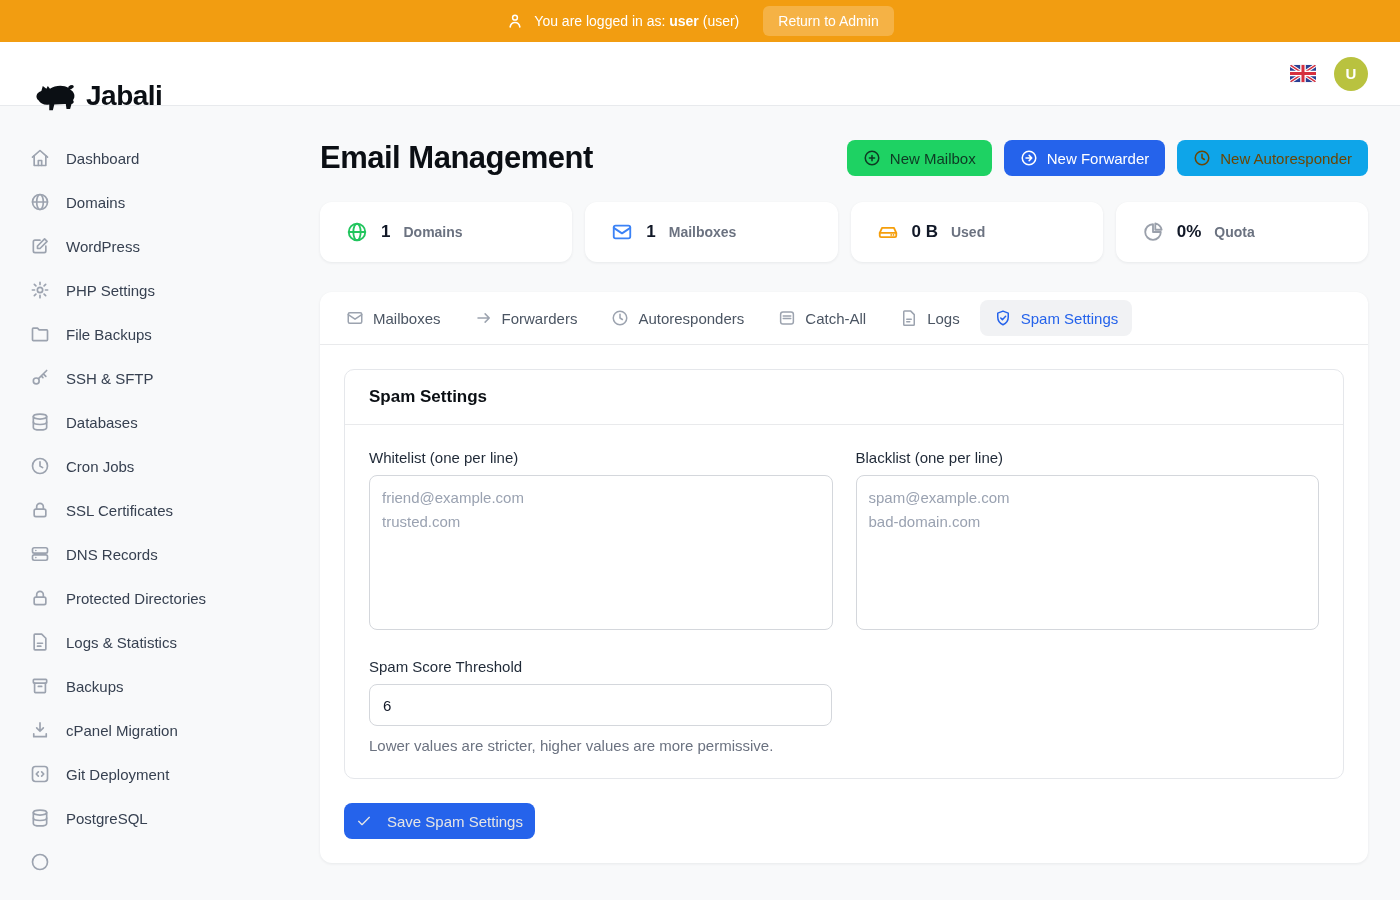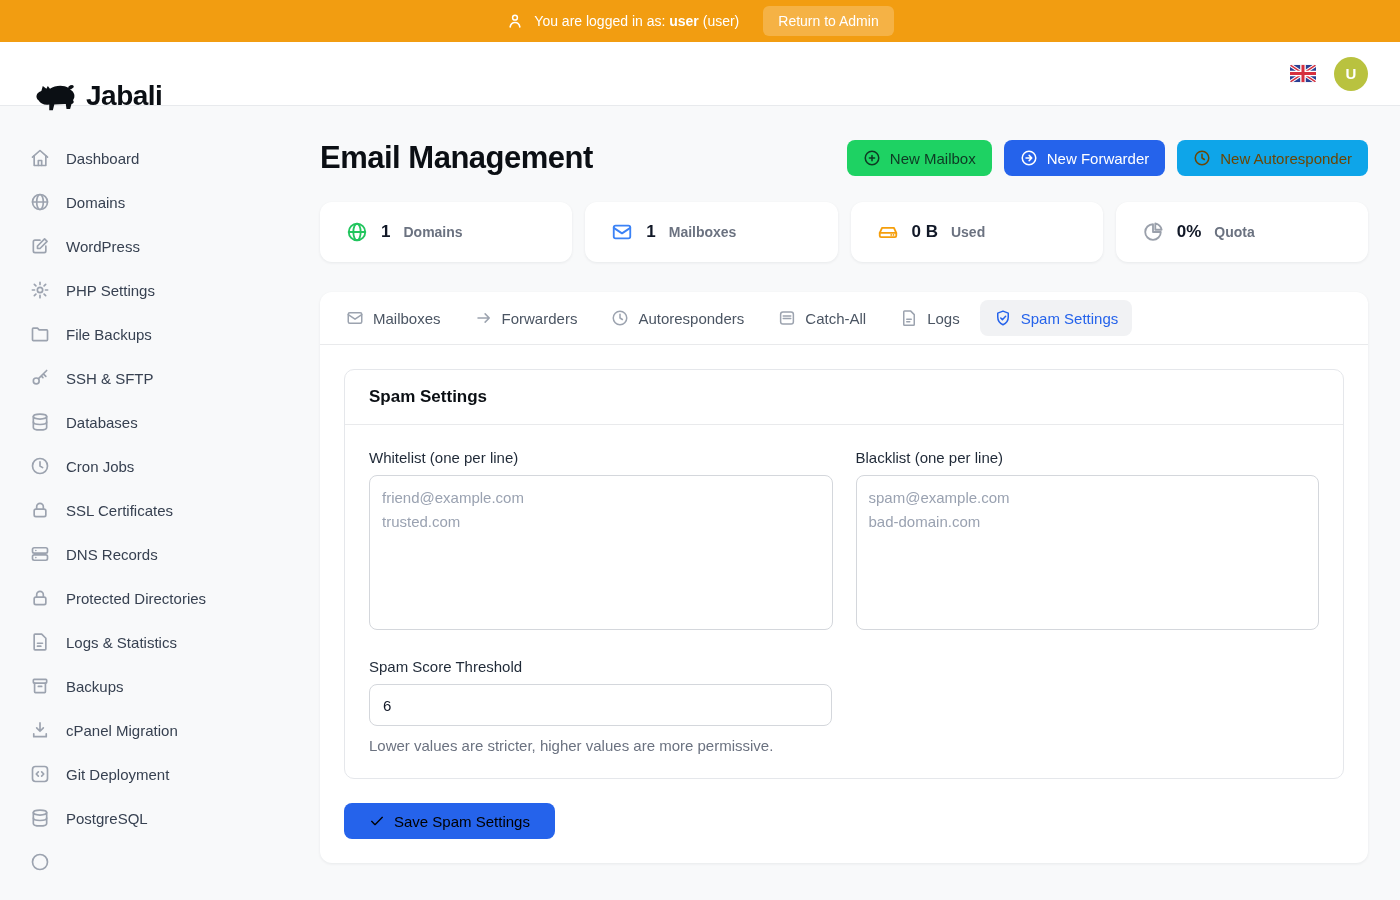--- a/index.html
+++ b/index.html
@@ -77,23 +77,23 @@
   .field-label { font-size:15px; color:#1f2937; margin-bottom:9px; }
   textarea.list-input { width:100%; height:155px; border:1px solid #d4d7dc; border-radius:8px;
     padding:10px 12px; font-size:15px; font-family:inherit; color:#111827; resize:none;
     line-height:1.6; outline:none; }
   textarea.list-input::placeholder, input.num-input::placeholder { color:#9aa2b1; }
   .threshold-wrap { margin-top:24px; width:calc(50% - 12px); }
   input.num-input { width:100%; height:42px; border:1px solid #d4d7dc; border-radius:8px;
     padding:0 13px; font-size:15px; font-family:inherit; color:#111827; outline:none; }
   .help-text { margin-top:11px; font-size:15px; color:#6b7280; }
 
-  .save-btn { margin-top:24px; height:36px; background:#2563eb; color:#000000; border:none;
-    border-radius:8px; padding:0 25px; font-size:15px; display:flex; align-items:center;
-    gap:9px; cursor:pointer; font-family:inherit; }
+  .save-btn { margin-top:24px; height:36px; background:#2563eb; color:#e5e5e5; border:none;
+    border-radius:8px; padding:0 12px; font-size:15px; display:flex; align-items:center;
+    gap:15px; cursor:pointer; font-family:inherit; }
   .save-btn .icn { width:16px; height:16px; }
 
   .icn svg { width:100%; height:100%; display:block; }
 </style>
 </head>
 <body>
 
 <div class="topbar">
   <span class="icn">
       <svg viewBox="0 0 24 24" fill="none" stroke="currentColor" stroke-width="2" stroke-linecap="round" stroke-linejoin="round">

